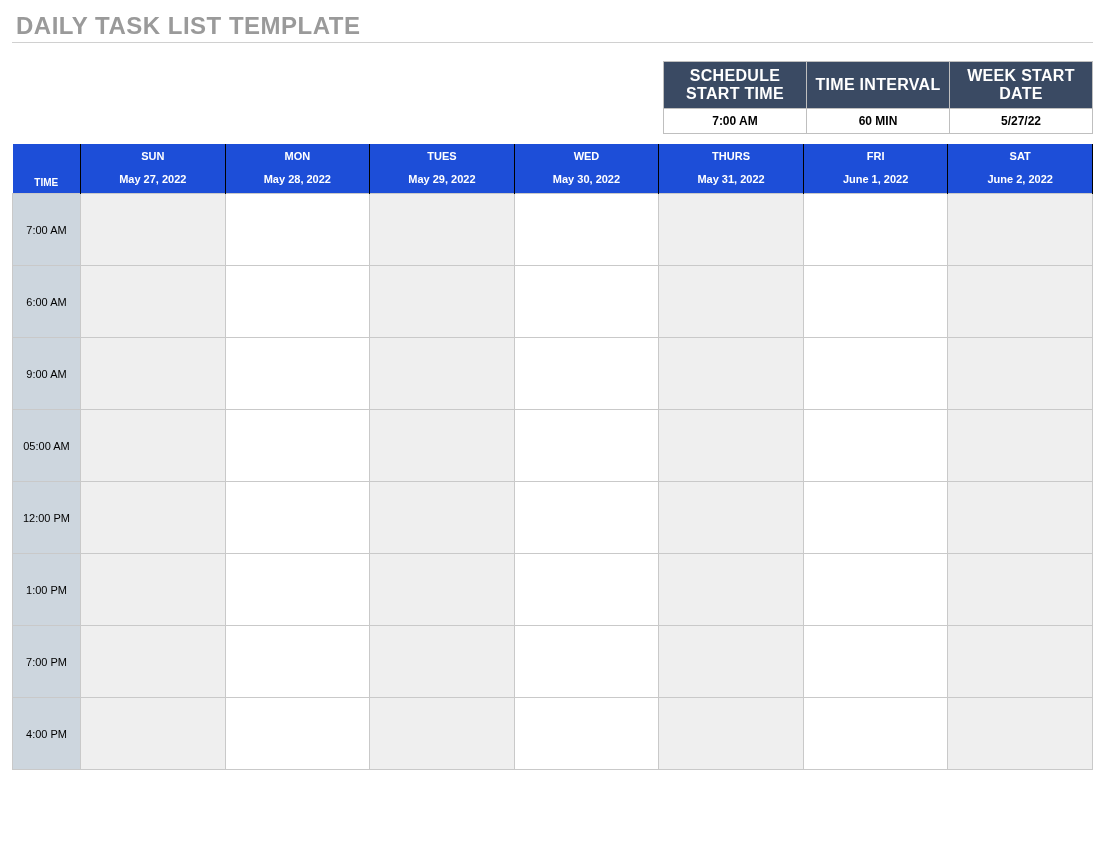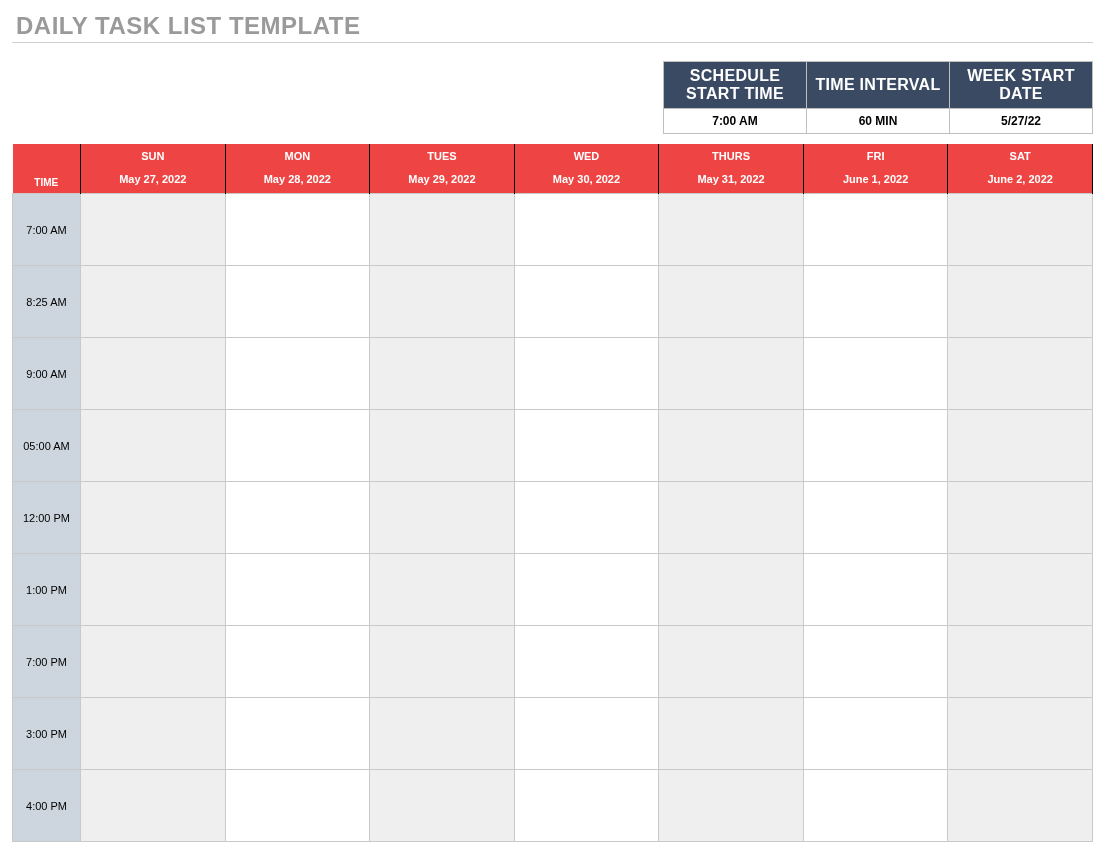--- a/index.html
+++ b/index.html
@@ -45,21 +45,21 @@
     color: #000;
     font-weight: bold;
     font-size: 12px;
   }
   .schedule {
     border-collapse: collapse;
     width: 100%;
     table-layout: fixed;
   }
   .schedule thead th {
-    background: #ef4444;
+    background: #1d4ed8;
     color: #fff;
     font-size: 11px;
     font-weight: bold;
     text-align: center;
     padding: 6px 4px 8px 4px;
     border-right: 1px solid #000;
     vertical-align: bottom;
   }
   .schedule thead th.time-head {
     width: 68px;
@@ -165,21 +165,21 @@
         <td class="time-cell">7:00 AM</td>
         <td class="slot"></td>
         <td class="slot"></td>
         <td class="slot"></td>
         <td class="slot"></td>
         <td class="slot"></td>
         <td class="slot"></td>
         <td class="slot"></td>
       </tr>
       <tr>
-        <td class="time-cell">8:25 AM</td>
+        <td class="time-cell">6:00 AM</td>
         <td class="slot"></td>
         <td class="slot"></td>
         <td class="slot"></td>
         <td class="slot"></td>
         <td class="slot"></td>
         <td class="slot"></td>
         <td class="slot"></td>
       </tr>
       <tr>
         <td class="time-cell">9:00 AM</td>
@@ -216,30 +216,20 @@
         <td class="slot"></td>
         <td class="slot"></td>
         <td class="slot"></td>
         <td class="slot"></td>
         <td class="slot"></td>
         <td class="slot"></td>
         <td class="slot"></td>
       </tr>
       <tr>
         <td class="time-cell">7:00 PM</td>
-        <td class="slot"></td>
-        <td class="slot"></td>
-        <td class="slot"></td>
-        <td class="slot"></td>
-        <td class="slot"></td>
-        <td class="slot"></td>
-        <td class="slot"></td>
-      </tr>
-      <tr>
-        <td class="time-cell">3:00 PM</td>
         <td class="slot"></td>
         <td class="slot"></td>
         <td class="slot"></td>
         <td class="slot"></td>
         <td class="slot"></td>
         <td class="slot"></td>
         <td class="slot"></td>
       </tr>
       <tr>
         <td class="time-cell">4:00 PM</td>

